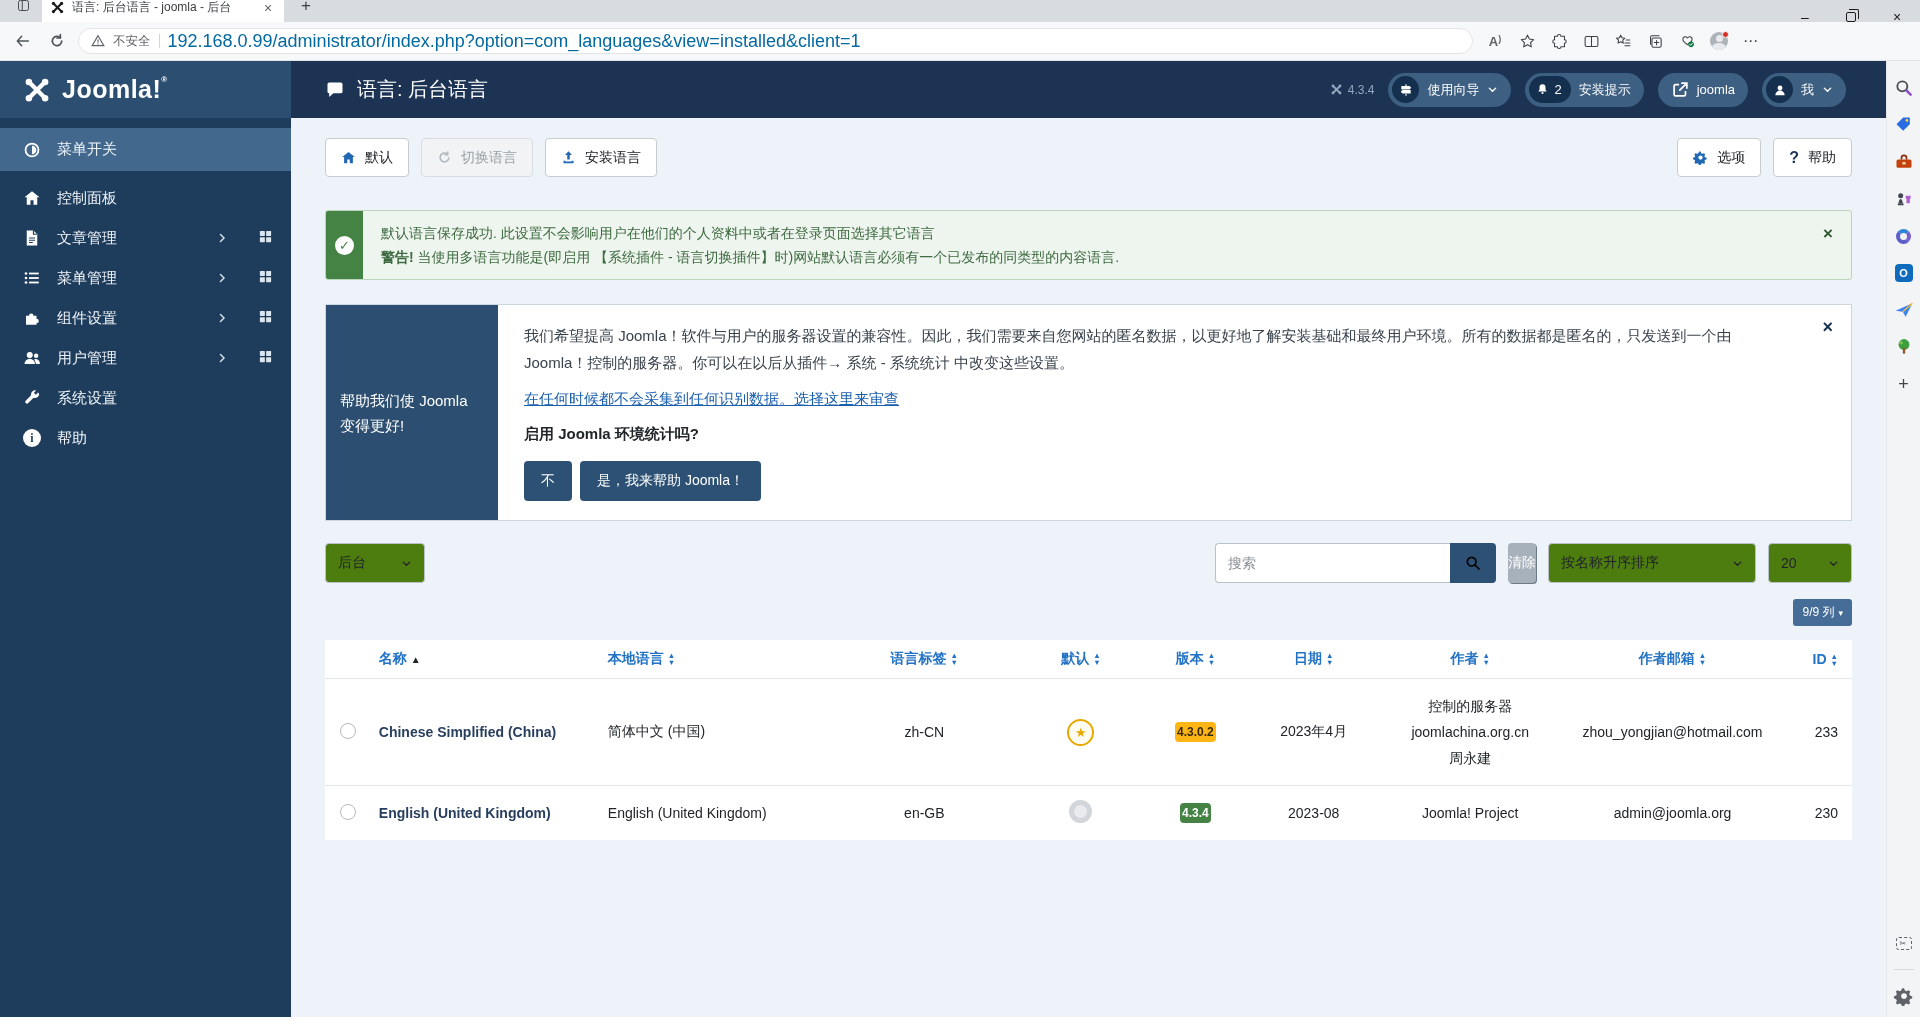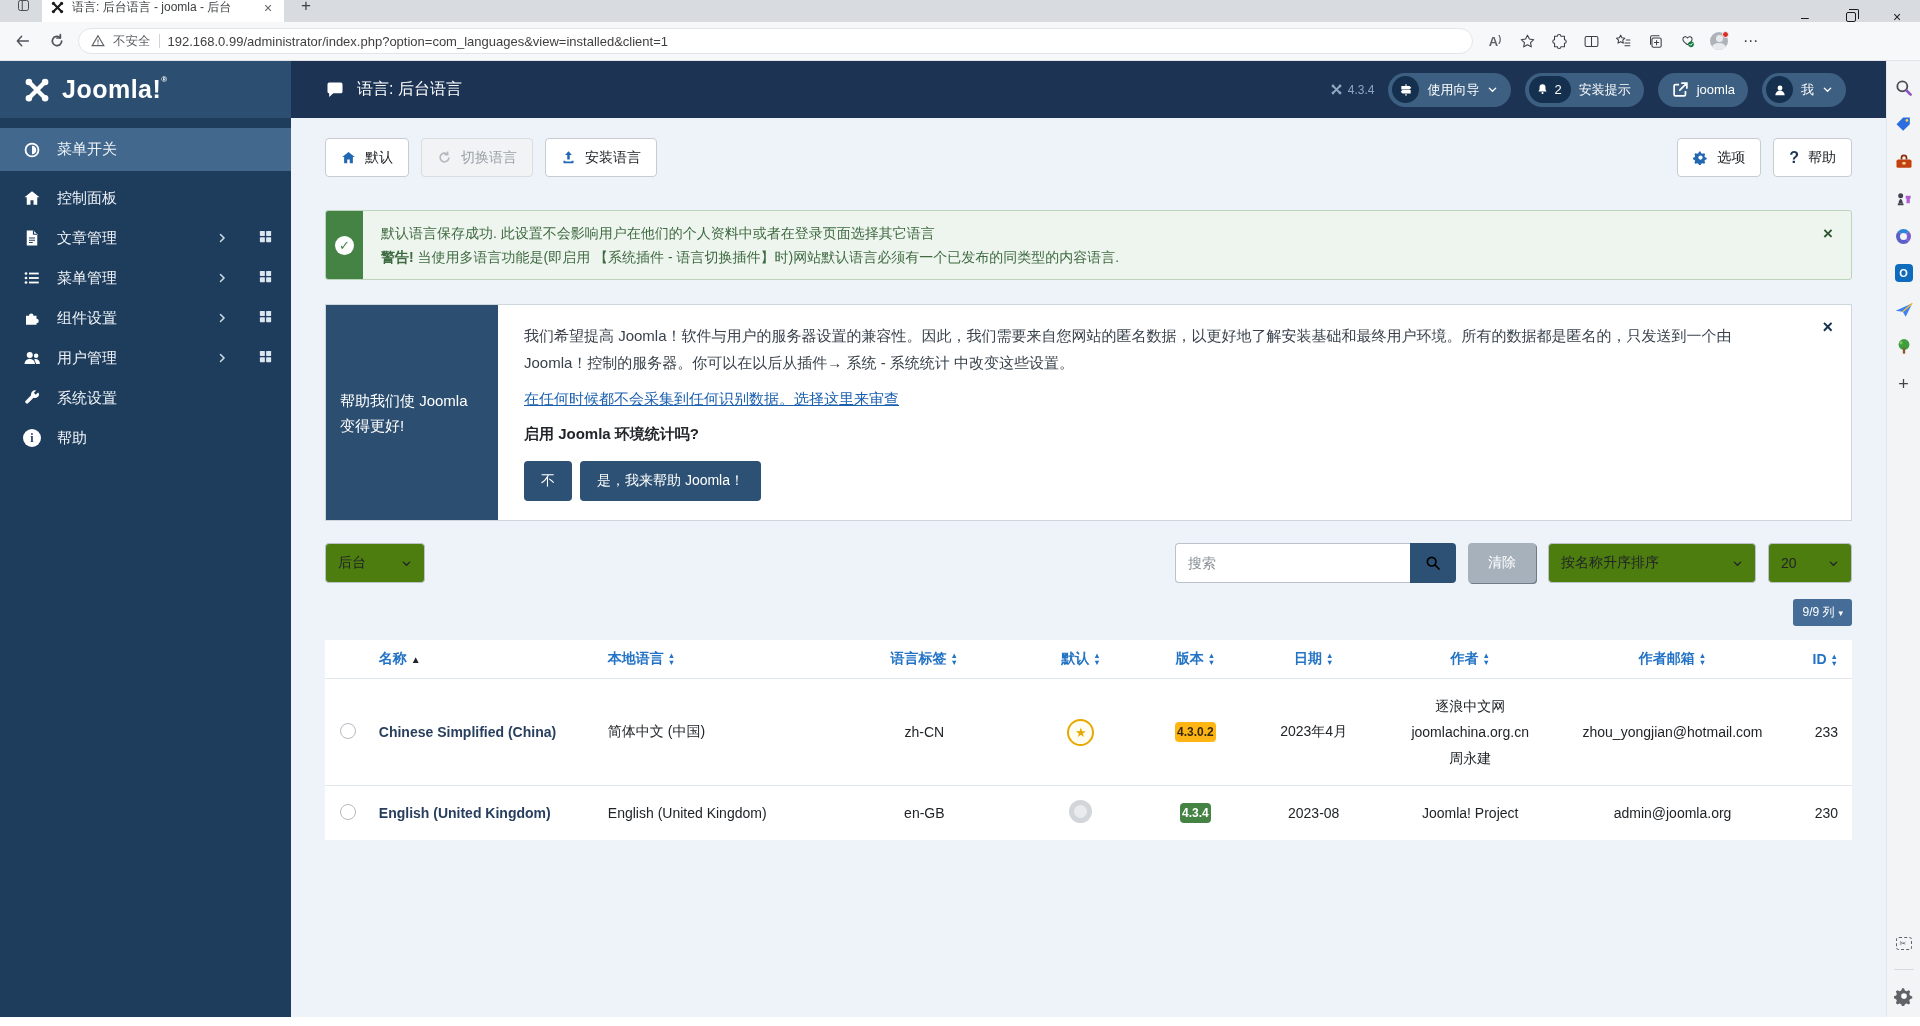--- a/index.html
+++ b/index.html
@@ -20,21 +20,21 @@
   .win-restore { width:10px; height:10px; border:1.2px solid #1b1b1b; border-radius:2px; margin:0 auto; position:relative; }
   .win-restore:before { content:""; position:absolute; left:2px; top:-4px; width:9px; height:9px; border:1.2px solid #1b1b1b; border-left:none; border-bottom:none; border-radius:0 2px 0 0; }
 
   .toolbar { height:39px; background:#f7f8fa; border-bottom:1px solid #e1e3e6; display:flex; align-items:center; padding:0 10px; gap:8px; }
   .nav-ico { width:26px; height:26px; display:flex; align-items:center; justify-content:center; border-radius:5px; color:#50545a; }
   .nav-ico svg { width:16px; height:16px; stroke:currentColor; fill:none; stroke-width:1.8; stroke-linecap:round; stroke-linejoin:round; }
   .url-pill { flex:1; height:26px; background:#ffffff; border:1px solid #e3e5e8; border-radius:13px; display:flex; align-items:center; padding:0 12px; gap:8px; max-width:1395px; }
   .warn-tri { width:14px; height:14px; }
   .sec-label { font-size:12.5px; color:#5f6368; white-space:nowrap; }
   .url-divider { width:1px; height:14px; background:#d0d3d7; }
-  .url-text { font-size:13px; color:#404040; white-space:nowrap; overflow:hidden; }
+  .url-text { font-size:18px; color:#0369a1; white-space:nowrap; overflow:hidden; }
   .tb-right { display:flex; align-items:center; gap:4px; }
   .tb-ico { width:28px; height:26px; display:flex; align-items:center; justify-content:center; color:#3c4043; border-radius:5px; position:relative; }
   .tb-ico svg { width:17px; height:17px; stroke:currentColor; fill:none; stroke-width:1.5; stroke-linecap:round; stroke-linejoin:round; }
   .read-aloud { font-size:13px; color:#5f6368; font-weight:bold; }
   .read-aloud i { font-style:normal; font-size:9px; vertical-align:top; }
   .avatar-dot { position:absolute; top:3px; right:4px; width:7px; height:7px; background:#d93025; border-radius:50%; border:1px solid #f7f8fa; }
   .avatar-circ { width:18px; height:18px; background:#aeb3ba; border-radius:50%; position:relative; overflow:hidden; }
   .avatar-circ:before { content:""; position:absolute; top:3px; left:5.5px; width:7px; height:7px; background:#e8eaed; border-radius:50%; }
   .avatar-circ:after { content:""; position:absolute; top:11px; left:2px; width:14px; height:9px; background:#e8eaed; border-radius:50% 50% 0 0; }
   .more-dots { font-size:15px; color:#3c4043; letter-spacing:1px; }
@@ -56,21 +56,21 @@
 
   
   .app-header { height:57px; display:flex; flex:none; }
   .logo-zone { width:291px; background:#2c4f71; display:flex; align-items:center; padding-left:22px; gap:10px; }
   .logo-zone svg { width:30px; height:30px; color:#fff; }
   .logo-word { color:#fff; font-size:25px; font-weight:bold; letter-spacing:.5px; }
   .logo-reg { color:#fff; font-size:8px; vertical-align:top; }
   .header-bar { flex:1; background:#1c3353; display:flex; align-items:center; padding:0 40px 0 34px; }
   .page-title-wrap { display:flex; align-items:center; gap:12px; color:#fff; }
   .page-title-wrap svg { width:20px; height:20px; }
-  .page-title { font-size:16px; font-weight:400; }
+  .page-title { font-size:20px; font-weight:400; }
   .header-right { margin-left:auto; display:flex; align-items:center; gap:14px; }
   .ver-chip { display:flex; align-items:center; gap:5px; color:#8fa6c0; font-size:12px; }
   .ver-chip svg { width:13px; height:13px; }
   .pill { height:34px; background:#3d5f82; border-radius:17px; display:flex; align-items:center; padding:0 13px 0 4px; gap:8px; color:#fff; font-size:13px; }
   .pill-circ { width:27px; height:27px; background:#14304e; border-radius:50%; display:flex; align-items:center; justify-content:center; flex:none; }
   .pill-circ svg { width:14px; height:14px; color:#fff; }
   .pill-caps { height:27px; background:#14304e; border-radius:14px; display:flex; align-items:center; padding:0 9px 0 7px; gap:5px; }
   .pill svg.chev { width:11px; height:11px; stroke:#fff; fill:none; stroke-width:2.4; stroke-linecap:round; }
   .pill-ico-lg { width:17px; height:17px; color:#fff; margin-left:6px; }
 
@@ -115,21 +115,21 @@
 
   .filter-row { margin-top:22px; display:flex; align-items:center; }
   .select-box { height:40px; background:#4d7c0f; border:1px solid #b9c1c9; border-radius:4px; display:flex; align-items:center; justify-content:space-between; padding:0 12px; font-size:14px; color:#212529; gap:16px; }
   .select-box svg { width:11px; height:11px; stroke:#444; fill:none; stroke-width:2.2; stroke-linecap:round; }
   .filter-right { margin-left:auto; display:flex; align-items:center; gap:12px; }
   .search-wrap { display:flex; }
   .search-input { width:235px; height:40px; border:1px solid #b9c1c9; border-right:none; border-radius:4px 0 0 4px; padding:0 12px; font-size:14px; color:#212529; outline:none; background:#fff; font-family:inherit; }
   .search-input::placeholder { color:#8a9097; }
   .search-btn { width:46px; height:40px; background:#2c5174; border:none; border-radius:0 4px 4px 0; display:flex; align-items:center; justify-content:center; }
   .search-btn svg { width:16px; height:16px; stroke:#fff; fill:none; stroke-width:2.2; stroke-linecap:round; }
-  .clear-btn { height:40px; background:#a7b1bb; color:#fff; border:none; border-radius:4px; padding:0 20px; font-size:14px; box-shadow:1px 1px 0 #6e7a86; }
+  .clear-btn { height:40px; background:#a7b1bb; color:#fff; border:none; border-radius:4px; padding:0 0; font-size:14px; box-shadow:1px 1px 0 #6e7a86; }
 
   .cols-row { display:flex; justify-content:flex-end; margin-top:16px; }
   .cols-badge { background:#456d98; color:#fff; font-size:12px; border-radius:3px; padding:5px 9px; display:flex; align-items:center; gap:4px; }
   .cols-badge .caret { font-size:9px; }
 
   .lang-table-wrap { margin-top:14px; background:#fff; }
   table.lang-table { width:100%; border-collapse:collapse; table-layout:fixed; }
   .lang-table th { font-size:14px; font-weight:bold; color:#2273c5; padding:10px 8px; text-align:center; white-space:nowrap; }
   .lang-table th.al, .lang-table td.al { text-align:left; }
   .lang-table th.ar, .lang-table td.ar { text-align:right; padding-right:14px; }
@@ -650,21 +650,21 @@
           <tbody>
             <tr>
               <td><span class="radio"></span></td>
               <td class="al"><span class="lang-name">Chinese Simplified (China)</span></td>
               <td class="al">简体中文 (中国)</td>
               <td>zh-CN</td>
               <td><span class="star-badge">★</span></td>
               <td><span class="badge-ver badge-warning">4.3.0.2</span></td>
               <td>2023年4月</td>
               <td>
-                <div class="author-line">逐浪中文网</div>
+                <div class="author-line">控制的服务器</div>
                 <div class="author-line">joomlachina.org.cn</div>
                 <div class="author-line">周永建</div>
               </td>
               <td>zhou_yongjian@hotmail.com</td>
               <td class="ar">233</td>
             </tr>
             <tr>
               <td><span class="radio"></span></td>
               <td class="al"><span class="lang-name">English (United Kingdom)</span></td>
               <td class="al">English (United Kingdom)</td>

